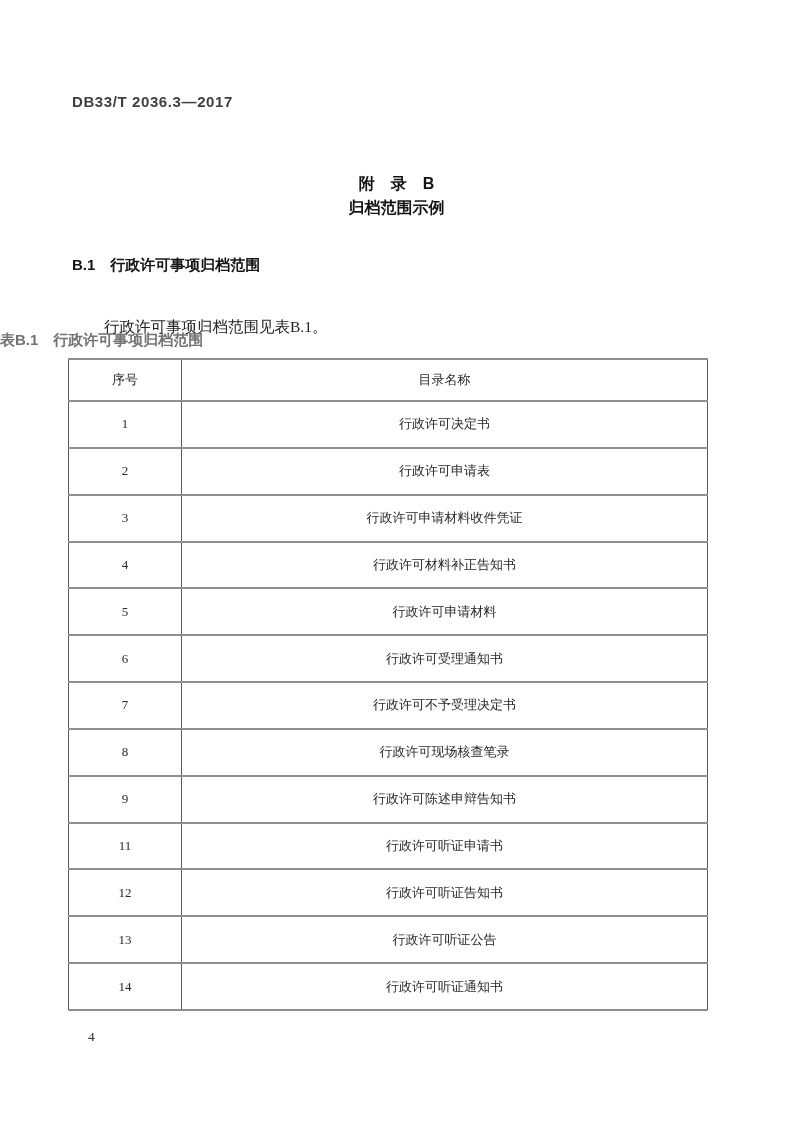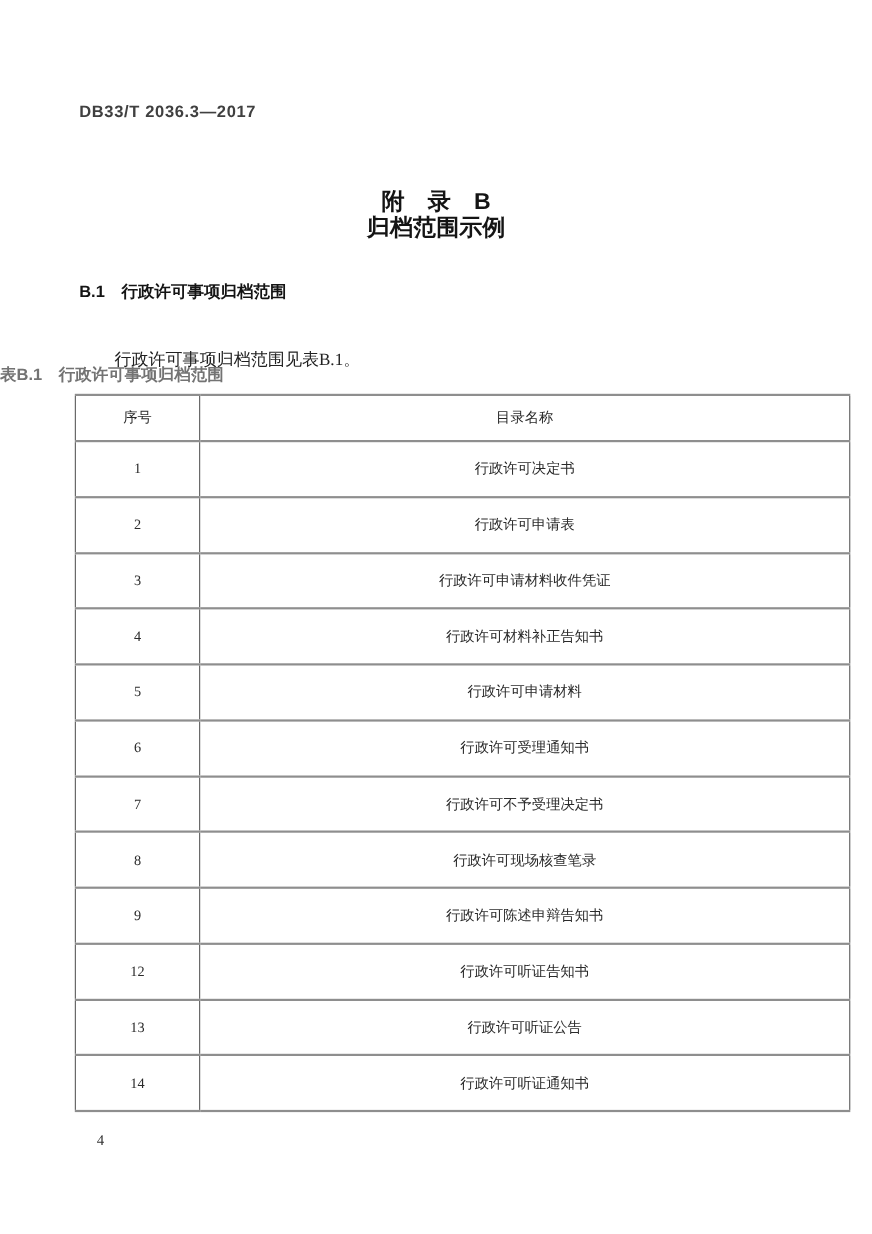--- a/index.html
+++ b/index.html
@@ -19,21 +19,21 @@
     font-weight: 600;
     letter-spacing: 0.6px;
     color: #404040;
   }
   .appendix-title {
     position: absolute;
     left: 0; right: 0; top: 172px;
     text-align: center;
     font-family: "Liberation Sans", "DejaVu Sans", sans-serif;
     font-weight: 700;
-    font-size: 21px;
+    font-size: 16px;
     line-height: 23.5px;
     color: #141414;
   }
   .section-heading {
     position: absolute;
     left: 72px; top: 256px;
     font-family: "Liberation Sans", "DejaVu Sans", sans-serif;
     font-weight: 700;
     font-size: 15px;
     color: #141414;
@@ -50,21 +50,21 @@
     position: absolute;
     left: 0; right: 0; top: 331px;
     font-family: "Liberation Sans", "DejaVu Sans", sans-serif;
     font-weight: 700;
     font-size: 15px;
     color: #737373;
   }
   table.archive-table {
     position: absolute;
     left: 68px; top: 358px;
-    width: 705px;
+    width: 640px;
     height: 653px;
     border-collapse: collapse;
     table-layout: fixed;
   }
   table.archive-table col.col-index { width: 113px; }
   table.archive-table th,
   table.archive-table td {
     border-top: 2px solid #8e8e8e;
     border-bottom: 2px solid #8e8e8e;
     border-left: 1px solid #5a5a5a;
@@ -143,20 +143,24 @@
       </tr>
       <tr>
         <td>8</td>
         <td>行政许可现场核查笔录</td>
       </tr>
       <tr>
         <td>9</td>
         <td>行政许可陈述申辩告知书</td>
       </tr>
       <tr>
+        <td>11</td>
+        <td>行政许可听证申请书</td>
+      </tr>
+      <tr>
         <td>12</td>
         <td>行政许可听证告知书</td>
       </tr>
       <tr>
         <td>13</td>
         <td>行政许可听证公告</td>
       </tr>
       <tr>
         <td>14</td>
         <td>行政许可听证通知书</td>

